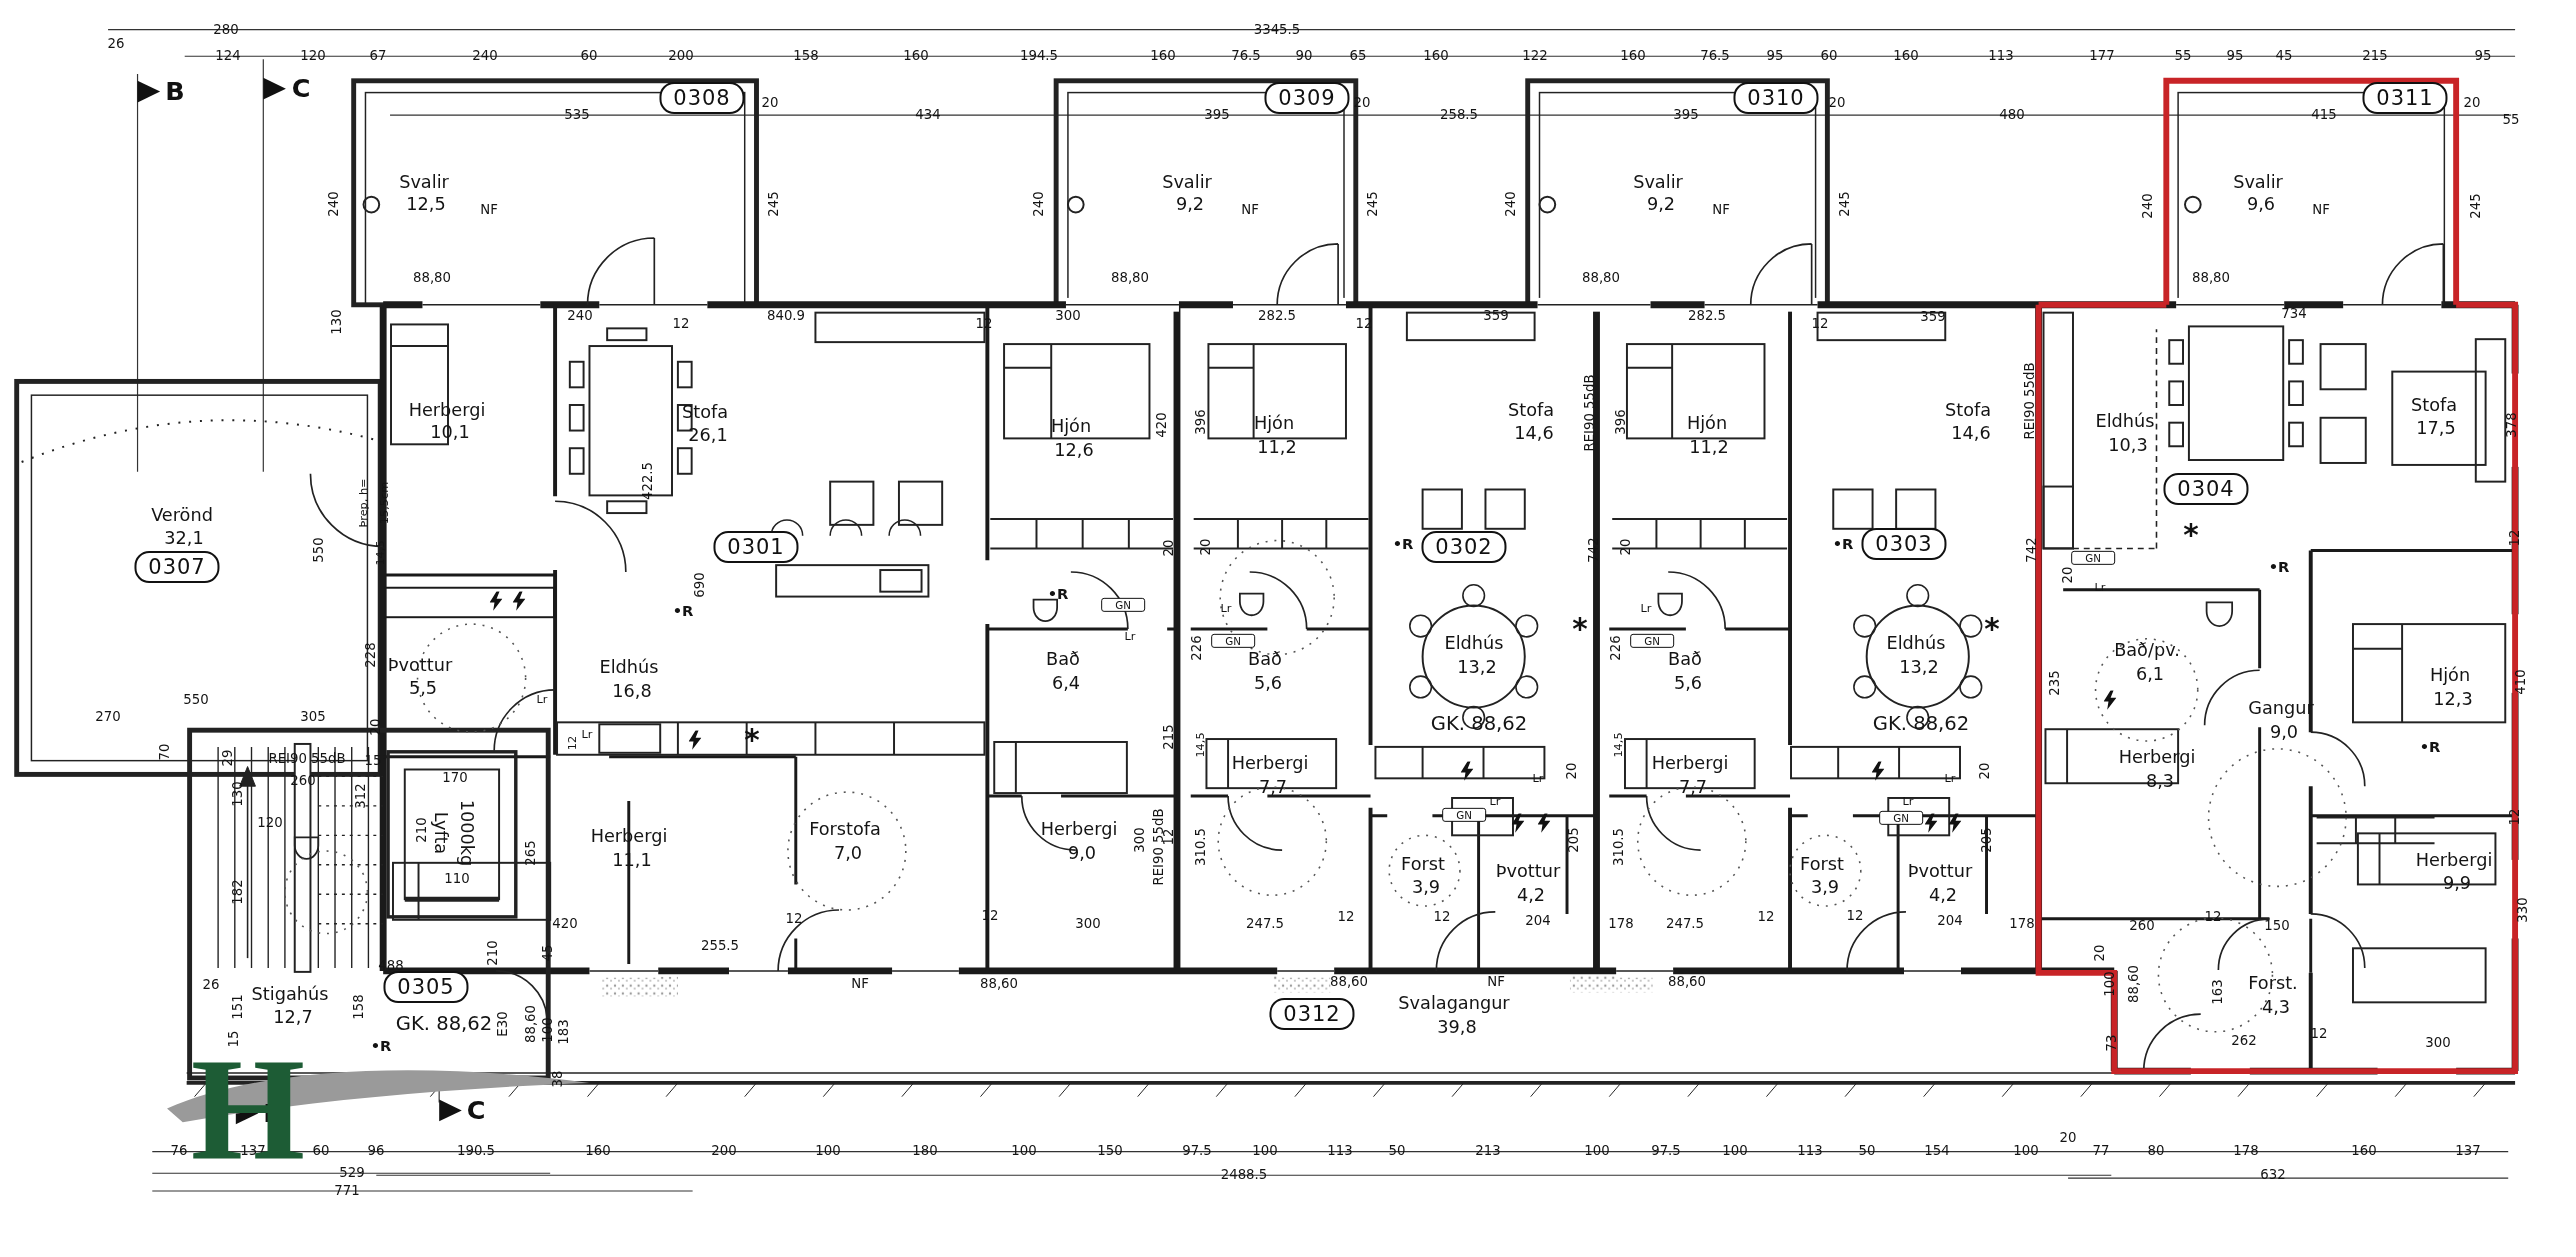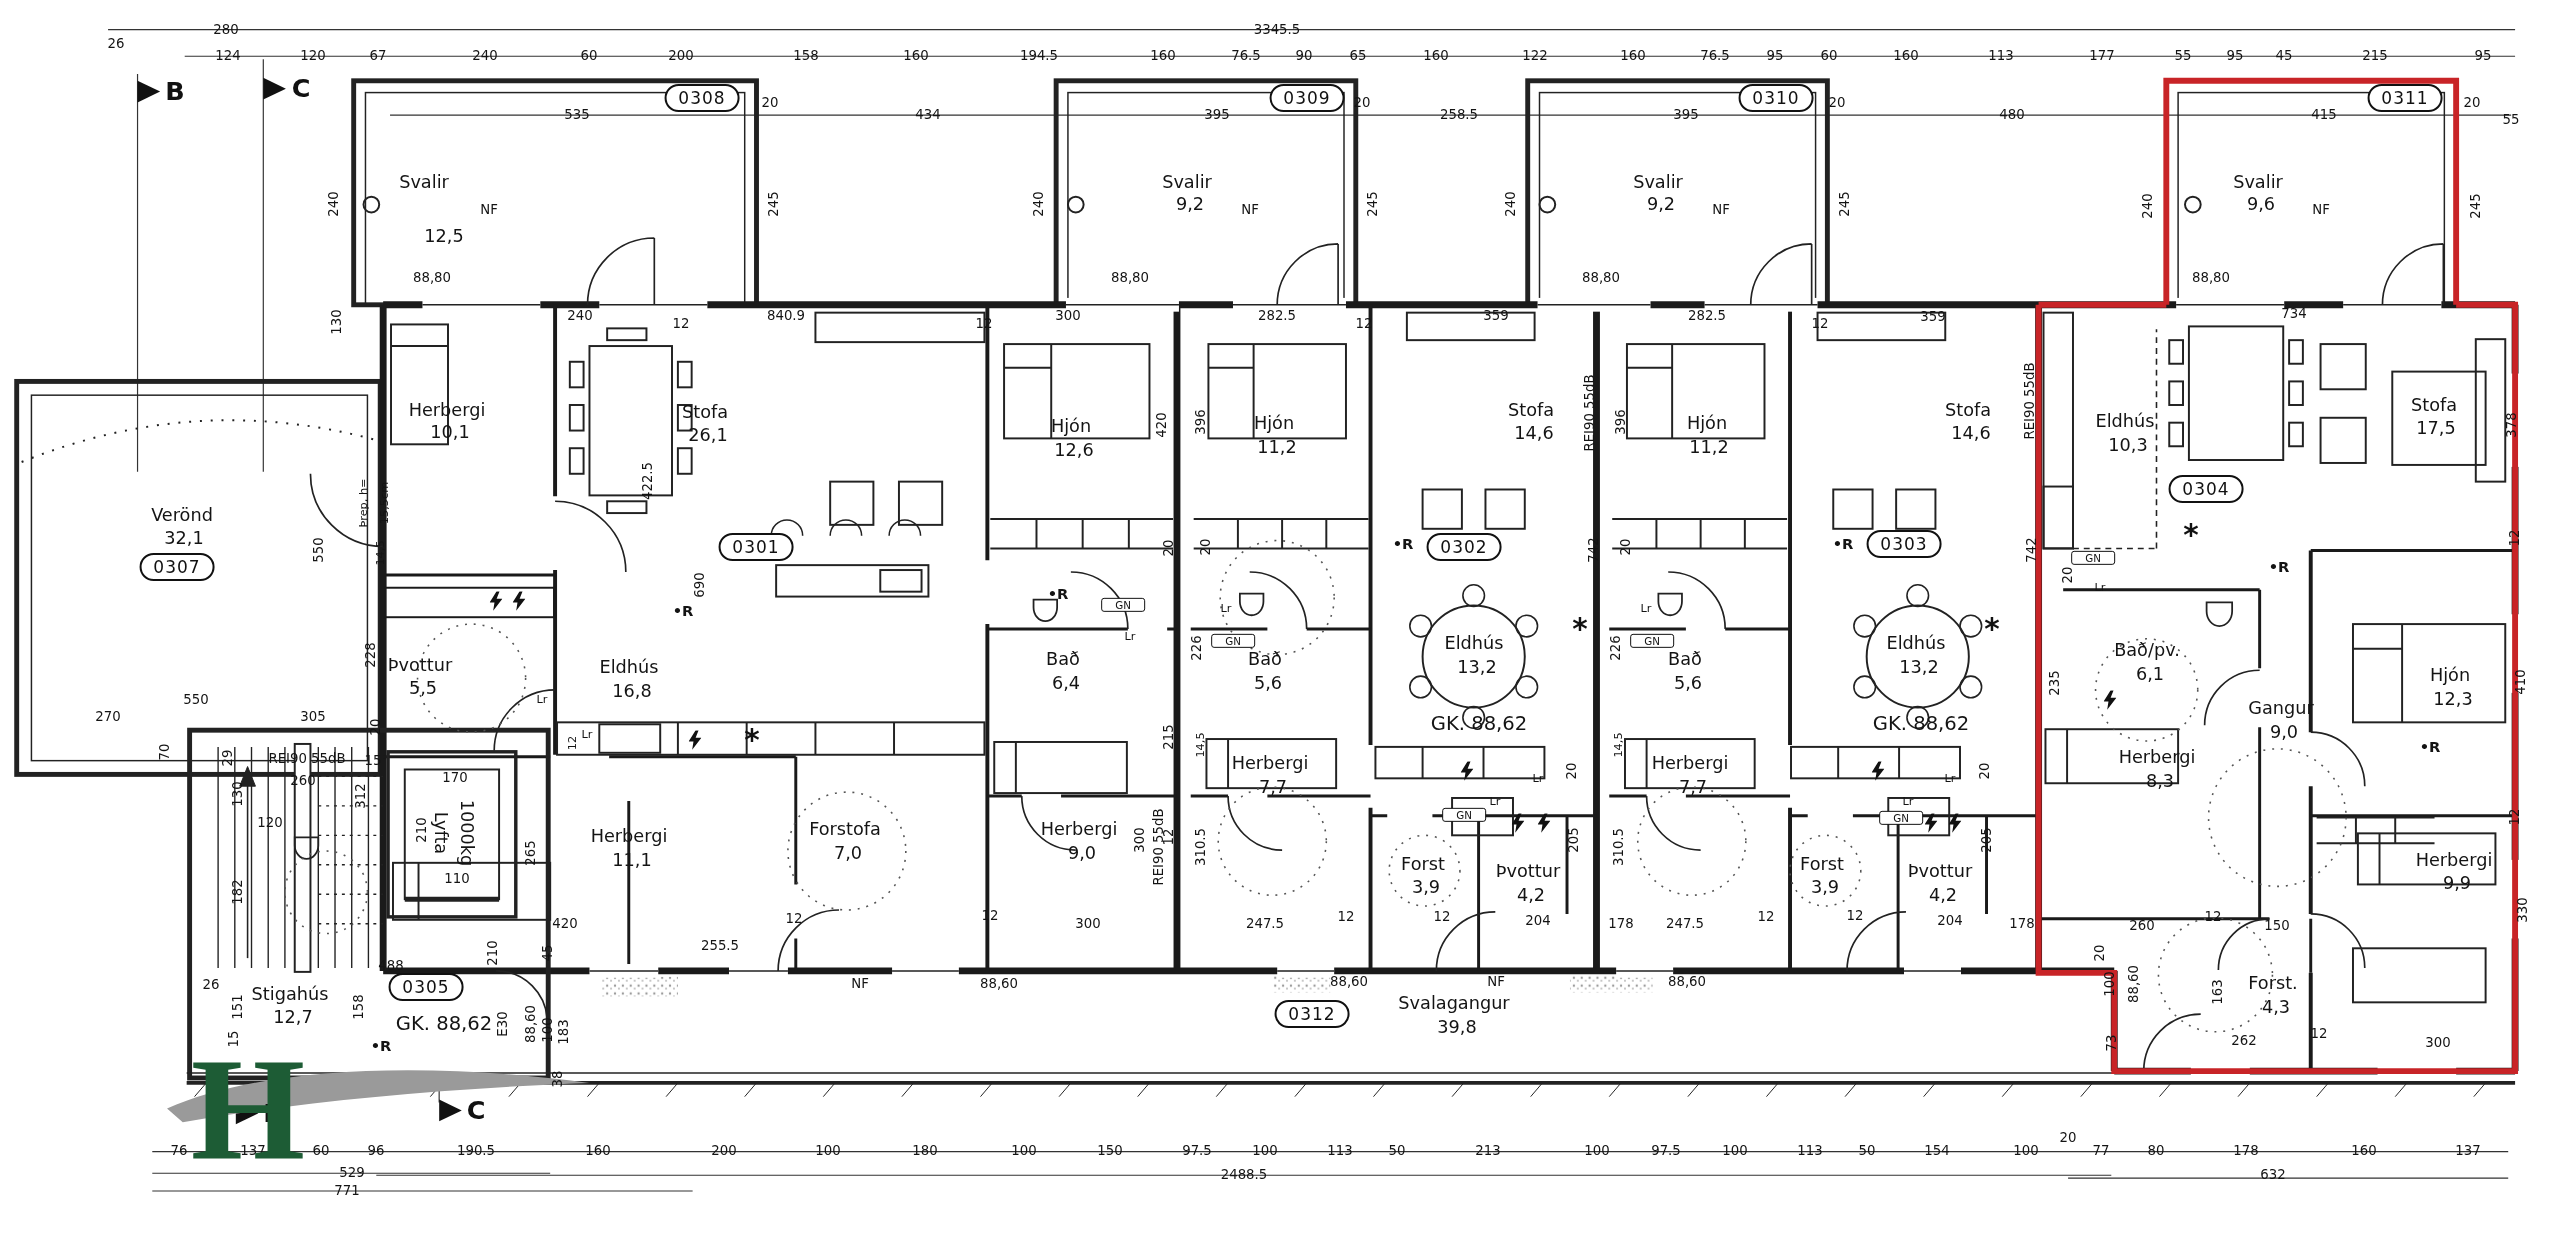--- a/index.html
+++ b/index.html
@@ -10,21 +10,21 @@
        transform:translate(-50%,-50%)}
   .lbl.rot{transform:translate(-50%,-50%) rotate(-90deg)}
   .lbl.rot2{transform:translate(-50%,-50%) rotate(90deg)}
   .d{font-size:13.3px}
   .r{font-size:17.7px}
   .s{font-size:11.3px}
   .b{font-size:19.6px}
   .m{font-size:14.7px;font-weight:bold}
   .gn{font-size:10.3px;border:1.6px solid #111;border-radius:2.9px;padding:1px 13px;background:#fff}
   .pill{position:absolute;transform:translate(-50%,-50%);border:2.2px solid #111;
-        border-radius:14.7px;padding:2px 11.8px;font-size:17px;background:#fff;letter-spacing:1px}
+        border-radius:14.7px;padding:2px 11.8px;font-size:21px;background:#fff;letter-spacing:1px}
   .bolt{position:absolute;width:12.8px;height:19.6px;background:#111;transform:translate(-50%,-50%);
         clip-path:polygon(55% 0,0 58%,38% 58%,28% 100%,100% 38%,55% 38%,78% 0)}
   .fan{position:absolute;transform:translate(-50%,-50%);font-size:29.5px;font-weight:bold}
   .sec{position:absolute;transform:translate(-50%,-50%);font-size:25.5px;font-weight:bold}
   #logo-mono{position:absolute;left:248px;top:1108px;transform:translate(-50%,-50%);
        font-family:"Liberation Serif","DejaVu Serif",serif;font-size:147px;font-weight:bold;color:#1d5c35}
   #logo-text{position:absolute;left:295px;top:1210px;transform:translate(-50%,-50%);
        font-family:"Liberation Serif","DejaVu Serif",serif;font-size:61px;font-weight:bold;
        color:#1d5c35;letter-spacing:3.9px}
 </style>
@@ -322,21 +322,21 @@
       <div class="lbl d" style="left: 1217px; top: 115px;">395</div>
       <div class="lbl d" style="left: 1362px; top: 103px;">20</div>
       <div class="lbl d" style="left: 1459px; top: 115px;">258.5</div>
       <div class="lbl d" style="left: 1686px; top: 115px;">395</div>
       <div class="lbl d" style="left: 1837px; top: 103px;">20</div>
       <div class="lbl d" style="left: 2012px; top: 115px;">480</div>
       <div class="lbl d" style="left: 2324px; top: 115px;">415</div>
       <div class="lbl d" style="left: 2472px; top: 103px;">20</div>
       <div class="lbl d" style="left: 2511px; top: 120px;">55</div>
       <div class="lbl r" style="left: 424px; top: 183px;">Svalir</div>
-      <div class="lbl r" style="left: 444px; top: 205px; margin-top: 32px;">12,5</div>
+      <div class="lbl r" style="left: 426px; top: 205px;">12,5</div>
       <div class="lbl d" style="left: 489px; top: 210px;">NF</div>
       <div class="lbl d" style="left: 432px; top: 278px;">88,80</div>
       <div class="lbl d rot" style="left: 334px; top: 204px;">240</div>
       <div class="lbl d rot" style="left: 774px; top: 204px;">245</div>
       <div class="lbl r" style="left: 1187px; top: 183px;">Svalir</div>
       <div class="lbl r" style="left: 1190px; top: 205px;">9,2</div>
       <div class="lbl d" style="left: 1250px; top: 210px;">NF</div>
       <div class="lbl d" style="left: 1130px; top: 278px;">88,80</div>
       <div class="lbl d rot" style="left: 1039px; top: 204px;">240</div>
       <div class="lbl d rot" style="left: 1373px; top: 204px;">245</div>

